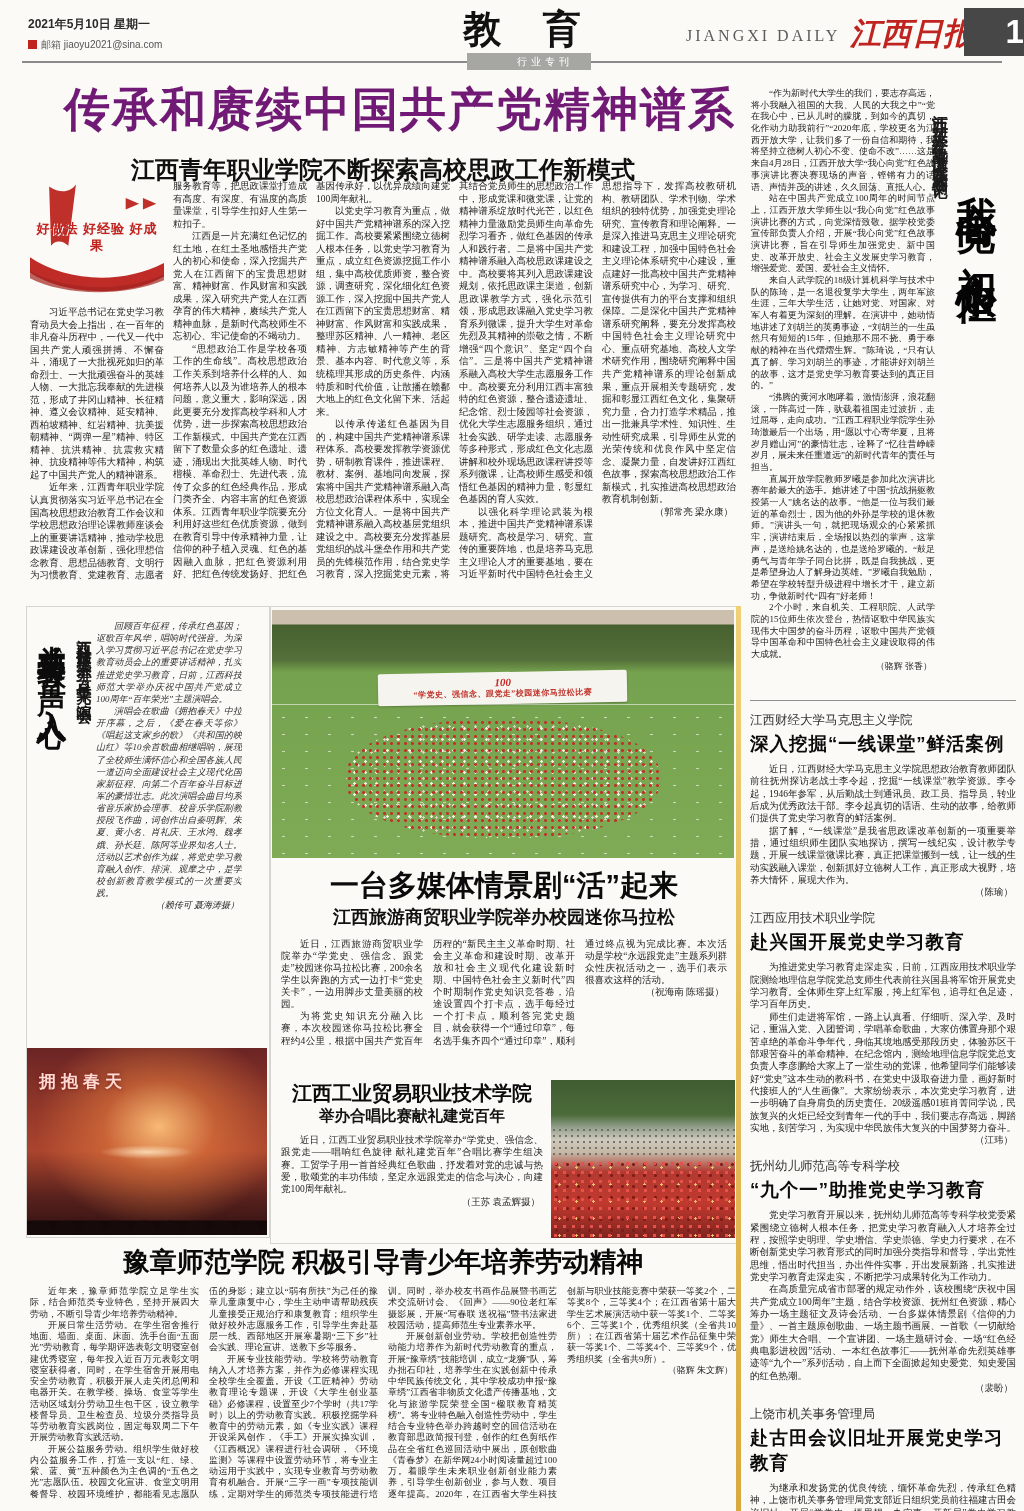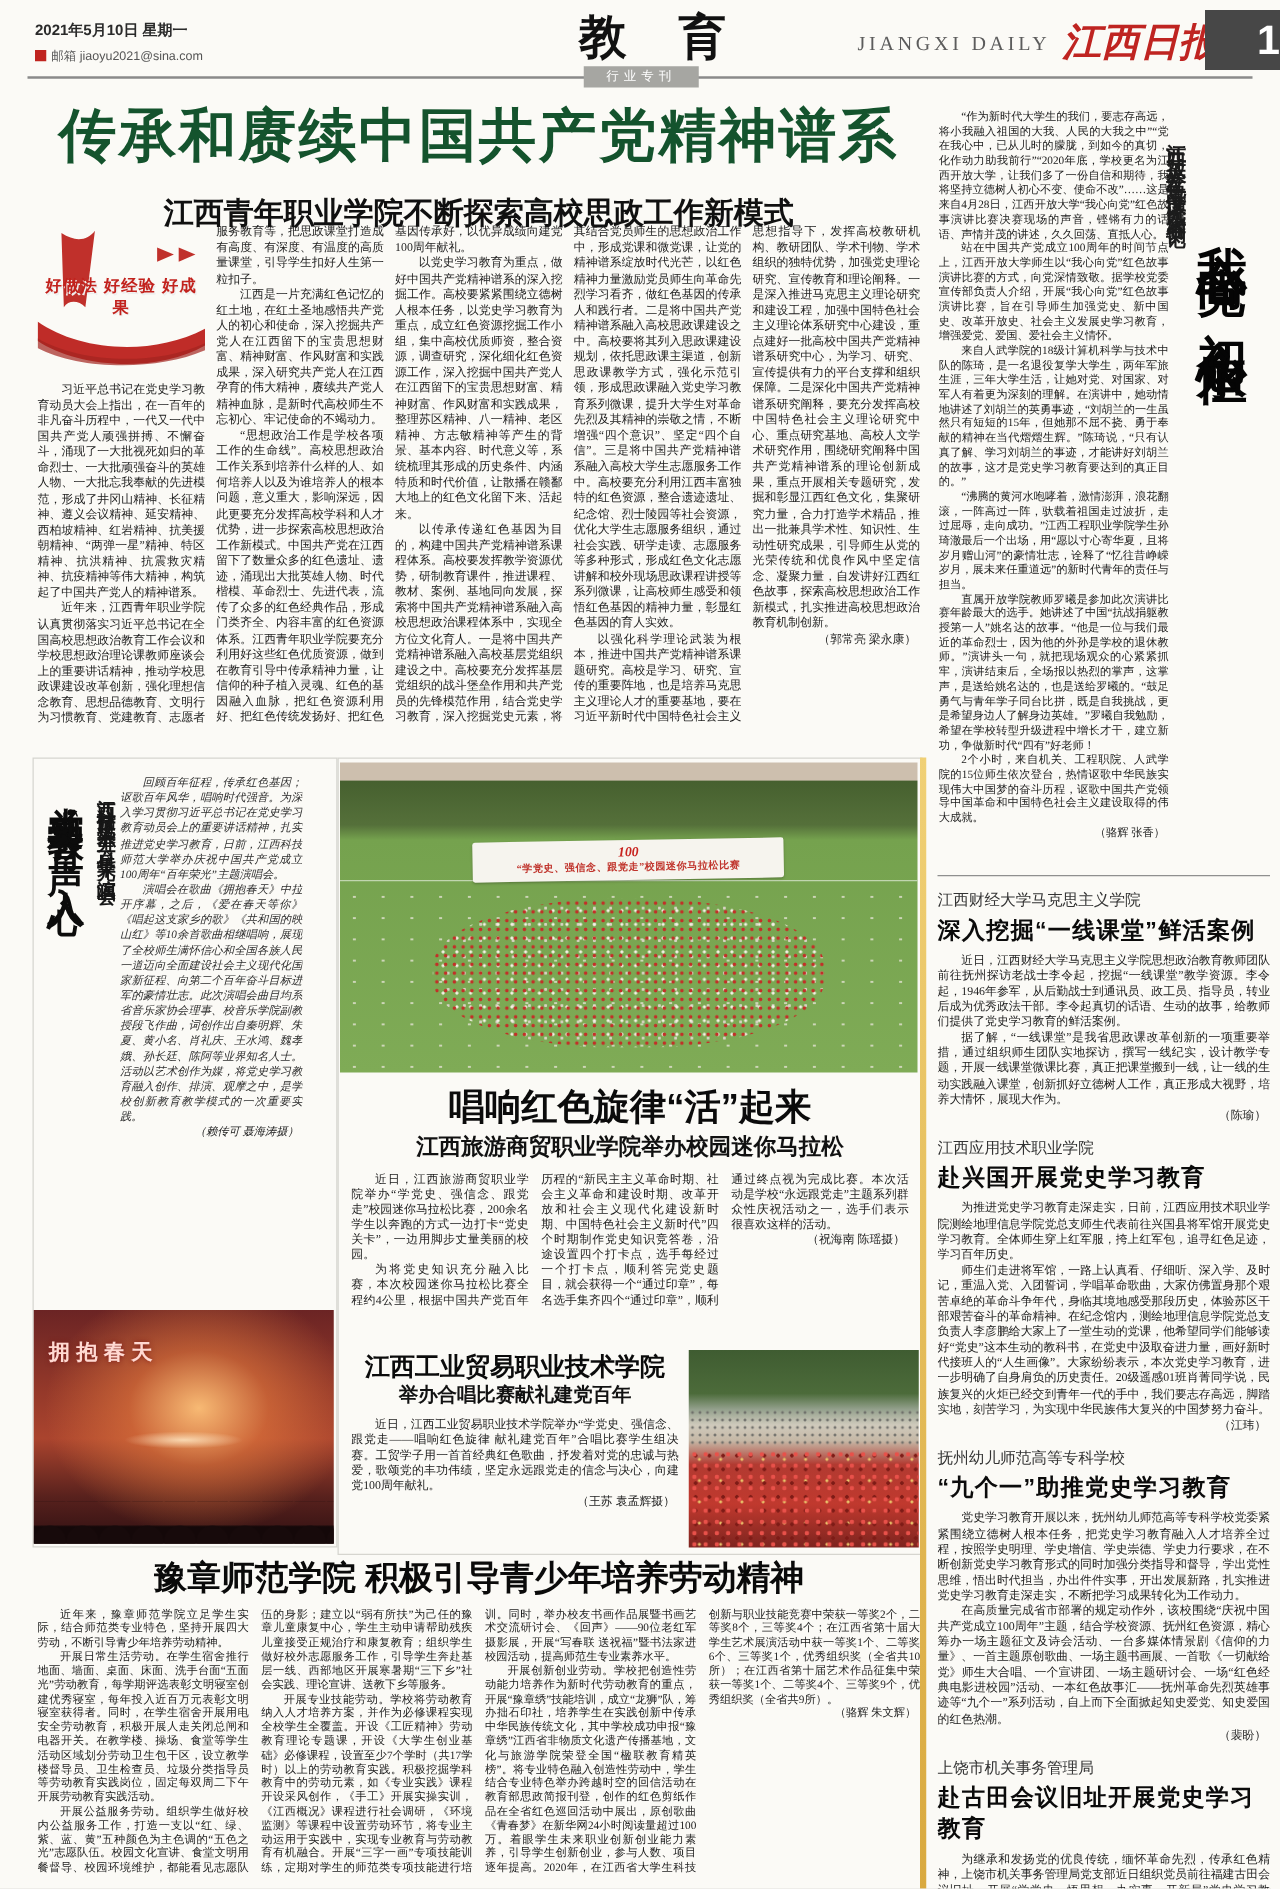--- a/index.html
+++ b/index.html
@@ -12,30 +12,30 @@
   .byline{text-align:right;text-indent:0;padding-right:3px;color:#222;}
   .vert{writing-mode:vertical-rl;}
 
   
   .hdr-date{left:28px;top:16px;font-size:12px;font-weight:bold;color:#2a2a2a;}
   .hdr-email{left:28px;top:38px;font-size:10px;color:#555;}
   .hdr-email .sq{display:inline-block;width:9px;height:9px;background:#c0241f;margin-right:4px;vertical-align:-1px;}
   .hdr-section{left:412px;top:4px;width:236px;text-align:center;font-size:38px;font-weight:bold;
                letter-spacing:16px;color:#111;}
   .hdr-tag{left:467px;top:53px;width:92px;height:17px;background:#a6a6a2;color:#fff;font-size:10px;
-           line-height:17px;text-align:center;letter-spacing:4px;z-index:3;}
+           line-height:17px;text-align:center;letter-spacing:4px;z-index:3;padding-left:32px;}
   .hdr-rule{left:22px;top:61px;width:980px;border-top:2px solid #8a8a8a;}
   .hdr-en{left:686px;top:27px;font-size:16px;letter-spacing:3px;color:#5c5c5c;}
   .hdr-cn{left:850px;top:13px;font-size:31px;font-weight:bold;font-style:italic;color:#bf2421;}
   .hdr-pagenum{left:964px;top:8px;width:38px;height:48px;background:#474747;color:#fff;
                font-size:33px;font-weight:bold;text-align:center;line-height:48px;padding-left:40px;}
 
   
-  .lead-hl{left:30px;top:84px;width:706px;text-align:center;font-size:46px;line-height:1.1;
-           font-weight:900;letter-spacing:2px;color:#14532d;font-family:Liberation Serif, serif;}
+  .lead-hl{left:30px;top:84px;width:706px;text-align:right;font-size:46px;line-height:1.1;
+           font-weight:900;letter-spacing:2px;color:#701a75;}
   .lead-sub{left:30px;top:142px;width:706px;text-align:center;font-size:24px;font-weight:bold;color:#101010;margin-top:12px;}
   .lead-body{left:30px;top:180px;width:706px;height:404px;column-count:5;column-gap:9px;column-fill:auto;
              font-size:9.5px;line-height:1.32;}
   .lead-graphic{position:relative;height:122px;break-inside:avoid;margin-bottom:4px;}
   .lead-graphic svg{position:absolute;left:0;top:0;width:100%;height:100%;}
   .badge-text{position:absolute;left:0;top:40px;width:100%;text-align:center;color:#c2221d;
               font-weight:bold;font-size:13px;letter-spacing:1px;font-family:"Liberation Sans",sans-serif;
               text-shadow:1px 1px 0 #eee;}
 
   
@@ -192,21 +192,21 @@
   <div class="abs frame center-frame"></div>
   <div class="abs photo-field">
     <div class="field-scatter"></div>
     <div class="field-line"></div>
     <div class="field-crowd"></div>
     <div class="field-banner">
       <span class="banner-logo">100</span>
       <span class="banner-text">“学党史、强信念、跟党走”校园迷你马拉松比赛</span>
     </div>
   </div>
-  <div class="abs marathon-hl sans">唱响红色旋律“活”起来</div>
+  <div class="abs marathon-hl sans">一台多媒体情景剧“活”起来</div>
   <div class="abs marathon-sub sans">江西旅游商贸职业学院举办校园迷你马拉松</div>
   <div class="abs marathon-body body-text">
     <div>
 
     <p>近日，江西旅游商贸职业学院举办“学党史、强信念、跟党走”校园迷你马拉松比赛，200余名学生以奔跑的方式一边打卡“党史关卡”，一边用脚步丈量美丽的校园。</p>
         <p>为将党史知识充分融入比赛，本次校园迷你马拉松比赛全程约4公里，根据中国共产党百年历程的“新民主主义革命时期、社会主义革命和建设时期、改革开放和社会主义现代化建设新时期、中国特色社会主义新时代”四个时期制作党史知识竞答卷，沿途设置四个打卡点，选手每经过一个打卡点，顺利答完党史题目，就会获得一个“通过印章”，每名选手集齐四个“通过印章”，顺利通过终点视为完成比赛。本次活动是学校“永远跟党走”主题系列群众性庆祝活动之一，选手们表示很喜欢这样的活动。</p>
       </div>
     <div class="byline">（祝海南 陈瑶摄）</div>
   </div>
 

